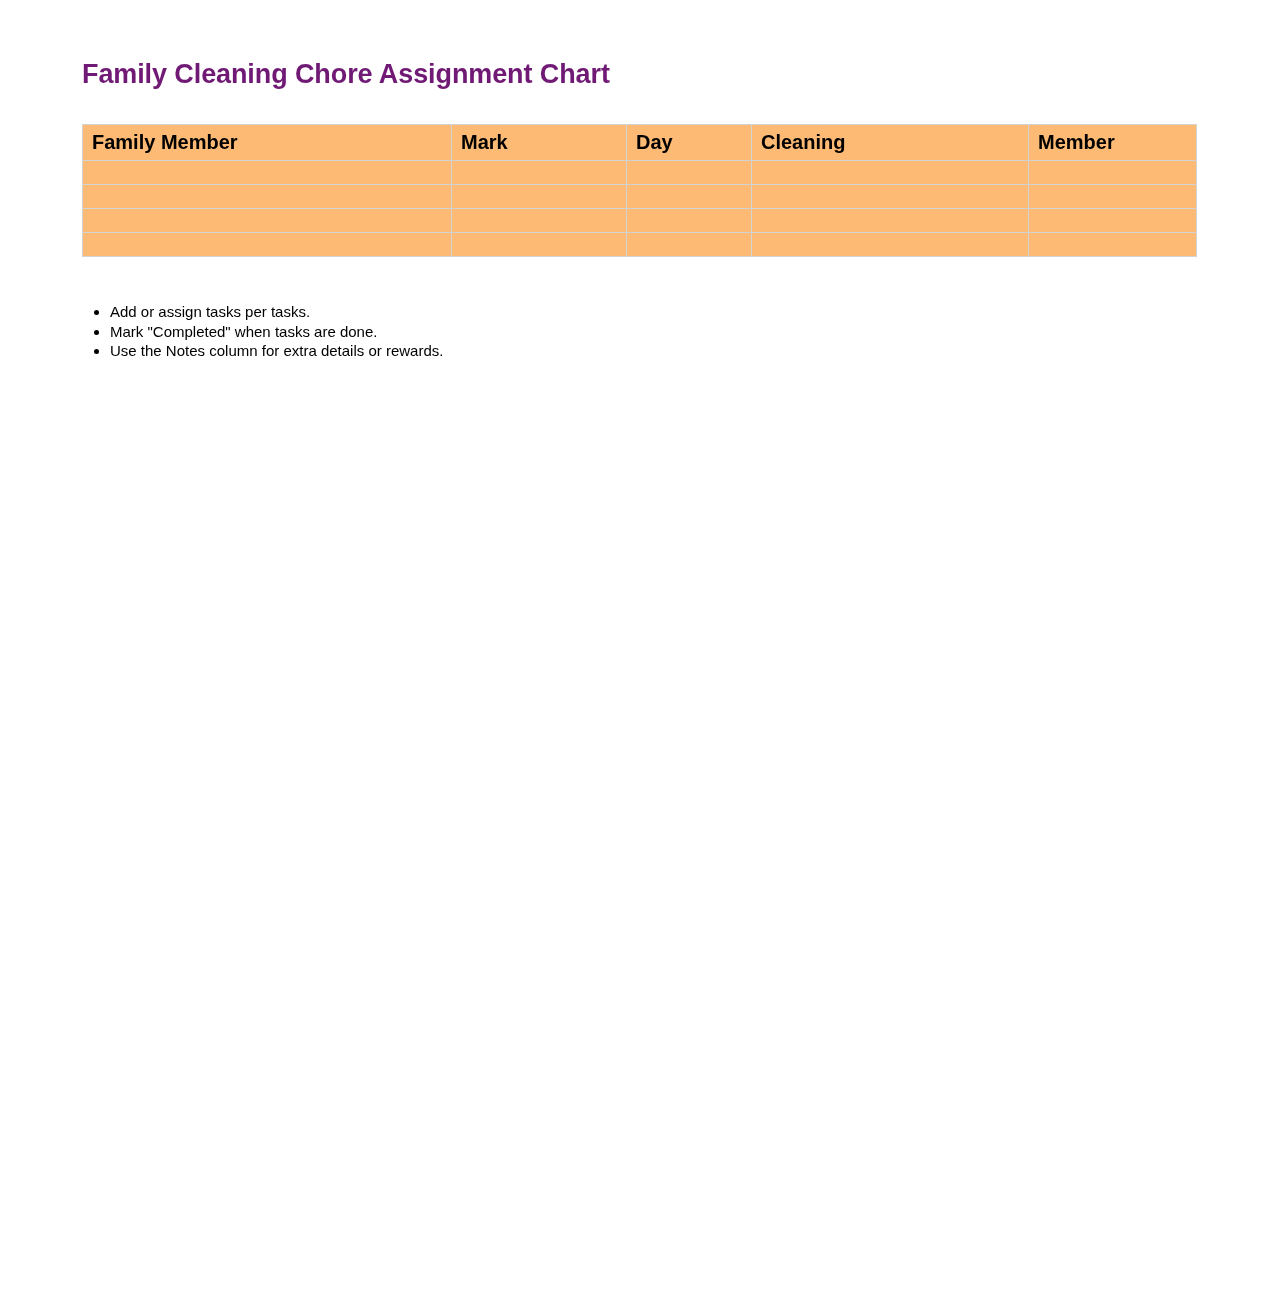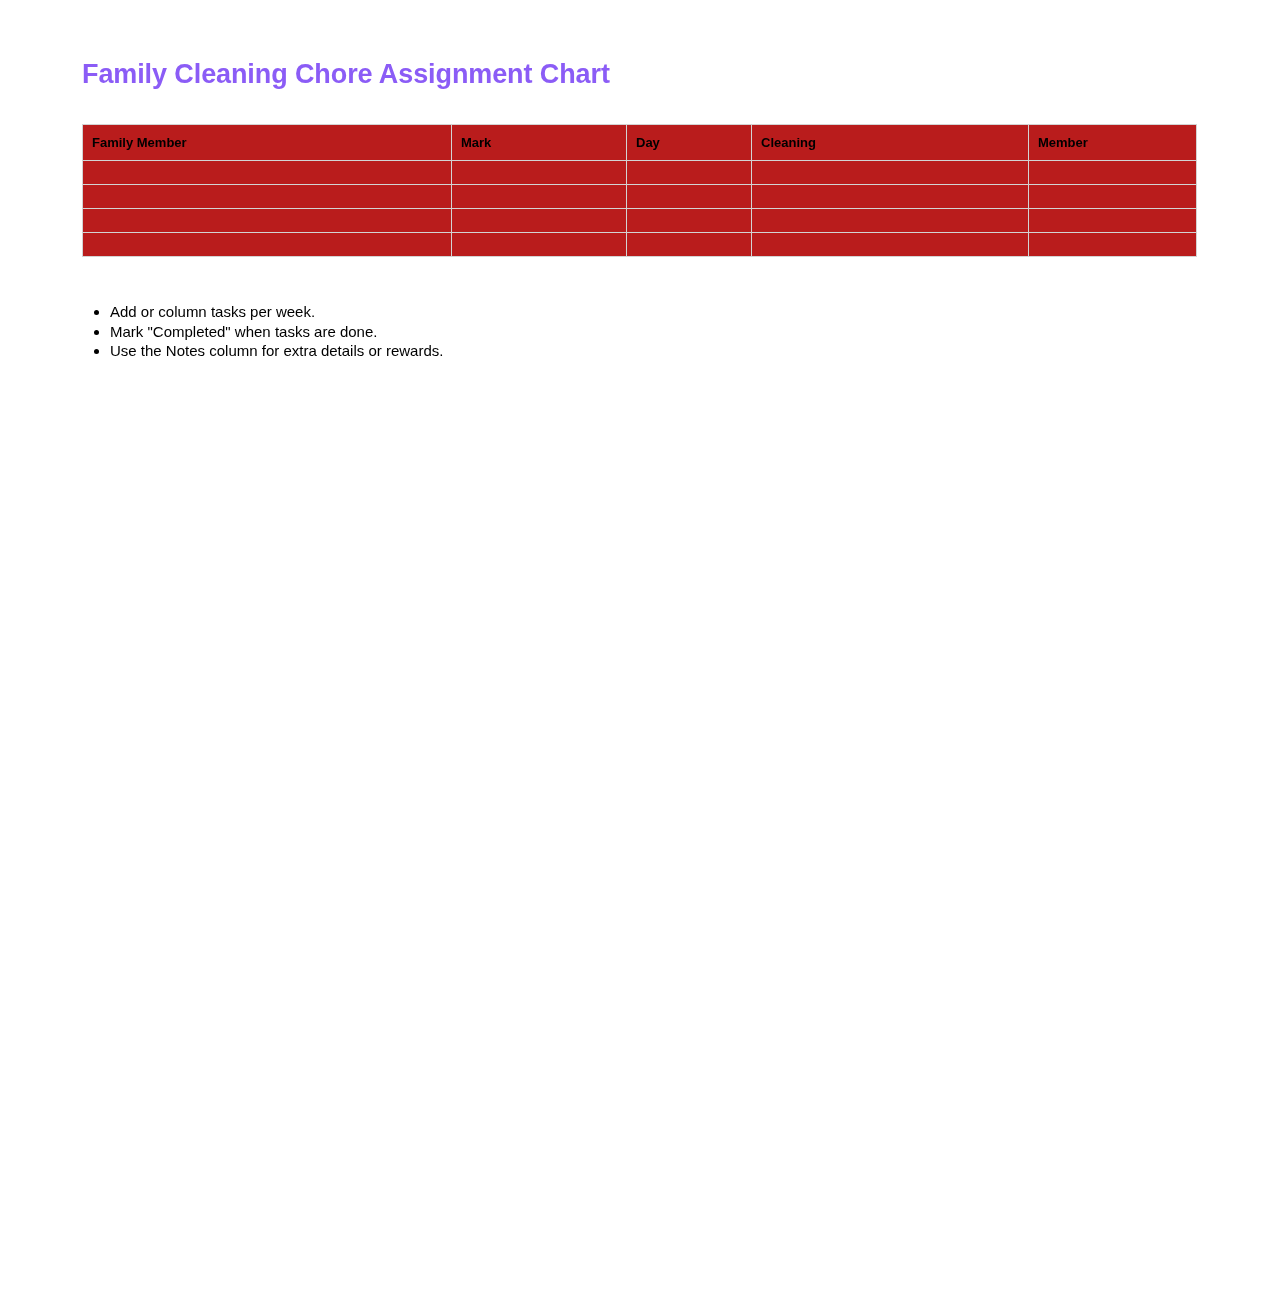--- a/index.html
+++ b/index.html
@@ -22,41 +22,41 @@
   }
   .page-title {
     position: absolute;
     left: 82px;
     top: 57px;
     margin: 0;
     font-size: 27px;
     line-height: 34px;
     font-weight: bold;
     letter-spacing: -0.1px;
-    color: #8b5cf6;
+    color: #701a75;
     white-space: nowrap;
   }
   .chore-table {
     position: absolute;
     left: 82px;
     top: 124px;
     width: 1114px;
     border-collapse: collapse;
     table-layout: fixed;
     background: #ffffff;
   }
   .chore-table th,
   .chore-table td {
     border: 1px solid #d3d3d3;
     padding: 0 9px;
     text-align: left;
     vertical-align: middle;
-    font-size: 13px;
+    font-size: 20px;
     color: #000000;
-    background: #b91c1c;
+    background: #fdba74;
   }
   .chore-table thead th {
     height: 35px;
     font-weight: bold;
   }
   .chore-table tbody td {
     height: 23px;
     font-weight: normal;
   }
   .col-member { width: 369px; }
@@ -140,19 +140,19 @@
         <td></td>
         <td></td>
         <td></td>
         <td></td>
       </tr>
     </tbody>
   </table>
 
   <div class="notes-block">
     <ul class="notes-list">
-      <li>Add or column tasks per week.</li>
+      <li>Add or assign tasks per tasks.</li>
       <li>Mark "Completed" when tasks are done.</li>
       <li>Use the Notes column for extra details or rewards.</li>
     </ul>
   </div>
 
 </div>
 
 </body></html>

